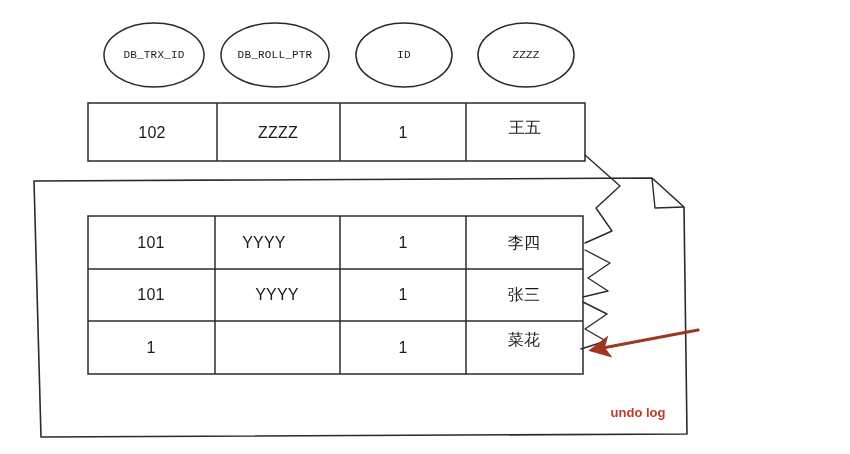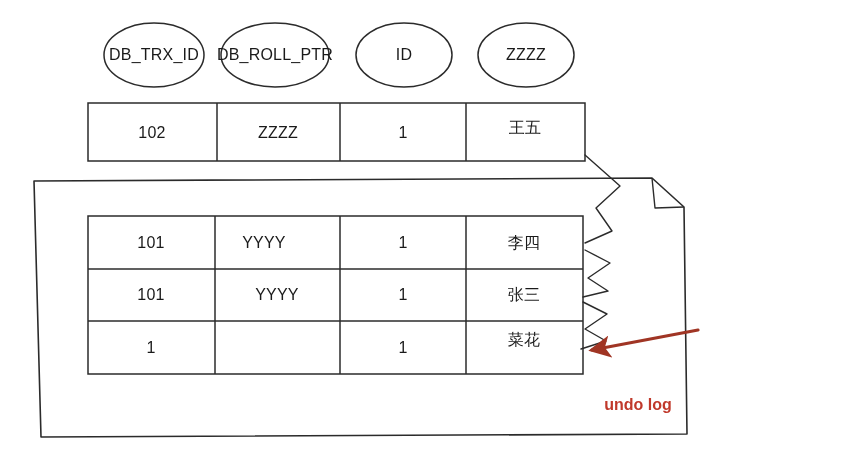--- a/index.html
+++ b/index.html
@@ -27,40 +27,42 @@
   .lbl {
     position: absolute;
     color: #1a1a1a;
     font-size: 12px;
     letter-spacing: 0.2px;
     white-space: nowrap;
     transform: translate(-50%, -50%);
     text-align: center;
   }
   .col-label {
-    font-size: 16px;
+    font-size: 11px;
+    font-family: Liberation Mono, monospace;
   }
   .cell-label {
     font-size: 16px;
   }
   .annot {
     color: #a03524;
     font-size: 12px;
     font-weight: 700;
     white-space: nowrap;
     position: absolute;
     transform: translate(-50%, -50%);
   }
   .undo-label {
     color: #c0392b;
-    font-size: 16px;
+    font-size: 13px;
     font-weight: 700;
     position: absolute;
     transform: translate(-50%, -50%);
     white-space: nowrap;
+    margin-top: 7px;
   }
 </style>
 </head>
 <body>
 
 <div id="stage">
 
   <svg id="svg-layer" viewBox="0 0 850 454" xmlns="http://www.w3.org/2000/svg">
     <defs>
       <marker id="arrowRed" viewBox="0 0 12 12" refX="10" refY="6" markerWidth="7" markerHeight="7" orient="auto-start-reverse">

